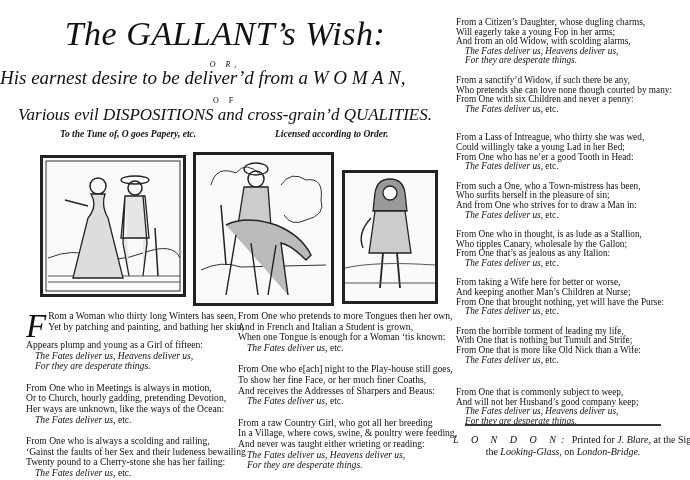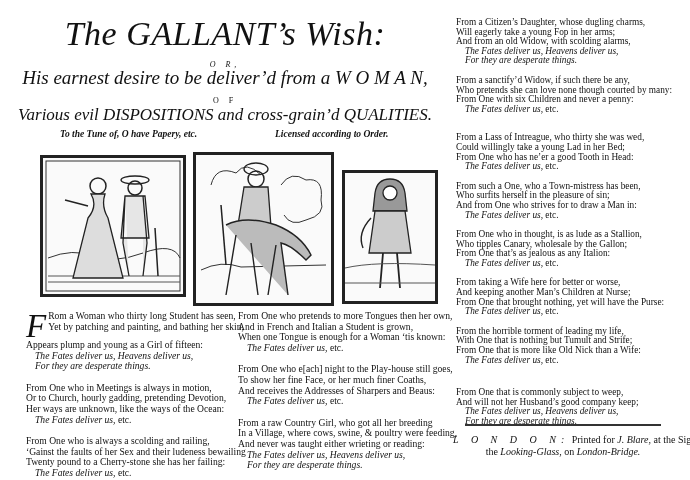--- a/index.html
+++ b/index.html
@@ -6,21 +6,21 @@
   body {
     width:690px; height:480px; background:#ffffff; position:relative; overflow:hidden;
     font-family:"Liberation Serif", "DejaVu Serif", serif; color:#111;
   }
   .abs { position:absolute; }
   .title {
     left:0; width:450px; top:10px; text-align:center;
     font-style:italic; font-size:34px; line-height:48px; letter-spacing:0.5px;
   }
   .or { left:0; width:450px; top:60px; text-align:center; font-style:italic; font-size:8px; letter-spacing:4px; }
-  .sub1 { left:0; width:450px; top:67px; text-align:center; font-style:italic; font-size:19px; }
+  .sub1 { left:0; width:450px; top:67px; font-style:italic; font-size:19px; }
   .of { left:0; width:450px; top:96px; text-align:center; font-size:8px; letter-spacing:4px; }
   .sub2 { left:0; width:450px; top:105px; text-align:center; font-style:italic; font-size:17px; }
   .tune { left:60px; top:129px; font-style:italic; font-weight:bold; font-size:9.5px; }
   .lic { left:275px; top:129px; font-style:italic; font-weight:bold; font-size:9.5px; }
 
   .cut { position:absolute; border:3px solid #222; background:#fafafa; overflow:hidden; }
   .cut svg { display:block; }
 
   .col { position:absolute; font-size:9.6px; line-height:10.7px; white-space:nowrap; }
   .stanza { margin-bottom:10.5px; }
@@ -34,21 +34,21 @@
   .spaced { letter-spacing:5px; font-style:italic; }
 </style>
 </head>
 <body>
 
 <div class="abs title">The GALLANT’s Wish:</div>
 <div class="abs or">O R,</div>
 <div class="abs sub1">His earnest desire to be deliver’d from a W O M A N,</div>
 <div class="abs of">O F</div>
 <div class="abs sub2">Various evil DISPOSITIONS and cross-grain’d QUALITIES.</div>
-<div class="abs tune">To the Tune of, O have Papery, etc.</div>
+<div class="abs tune">To the Tune of, O goes Papery, etc.</div>
 <div class="abs lic">Licensed according to Order.</div>
 
 <div class="cut" style="left:40px;top:155px;width:140px;height:136px;">
   <svg width="140" height="136" viewBox="0 0 140 136">
     <rect x="3" y="3" width="134" height="130" fill="none" stroke="#333" stroke-width="1"></rect>
     <path d="M5 100 Q30 90 50 98 T100 95 T137 100" stroke="#333" fill="none"></path>
     <path d="M5 118 L137 118 M5 124 L137 124" stroke="#555" stroke-width="1"></path>
     <circle cx="55" cy="28" r="8" fill="none" stroke="#222" stroke-width="1.5"></circle>
     <path d="M48 36 Q55 48 45 60 L30 120 L80 120 L65 60 Q58 48 62 36 Z" fill="#ddd" stroke="#222" stroke-width="1.3"></path>
     <path d="M45 48 L22 42" stroke="#222" stroke-width="1.5"></path>
@@ -77,21 +77,21 @@
     <path d="M30 38 L24 80 L66 80 L60 38 Z" fill="#ccc" stroke="#222" stroke-width="1.3"></path>
     <path d="M38 80 L35 115 M52 80 L55 115" stroke="#222" stroke-width="1.8"></path>
     <path d="M26 45 Q12 60 18 75" stroke="#222" fill="none" stroke-width="1.4"></path>
     <path d="M0 95 Q30 88 90 92 M0 110 L90 110" stroke="#555" fill="none"></path>
   </svg>
 </div>
 
 <div class="col" style="left:26px;top:311px;">
   <div class="stanza">
     <span class="dropcap">F</span>
-    <span class="line">Rom a Woman who thirty long Student has seen,</span>
+    <span class="line">Rom a Woman who thirty long Winters has seen,</span>
     <span class="line" style="padding-left:0">Yet by patching and painting, and bathing her skin,</span>
     <span class="line" style="clear:left">Appears plump and young as a Girl of fifteen:</span>
     <span class="ref">The Fates deliver us, Heavens deliver us,</span>
     <span class="ref">For they are desperate things.</span>
   </div>
   <div class="stanza">
     <span class="line">From One who in Meetings is always in motion,</span>
     <span class="line">Or to Church, hourly gadding, pretending Devotion,</span>
     <span class="line">Her ways are unknown, like the ways of the Ocean:</span>
     <span class="ref"><span>The Fates deliver us,</span> <span class="plain">etc.</span></span>

